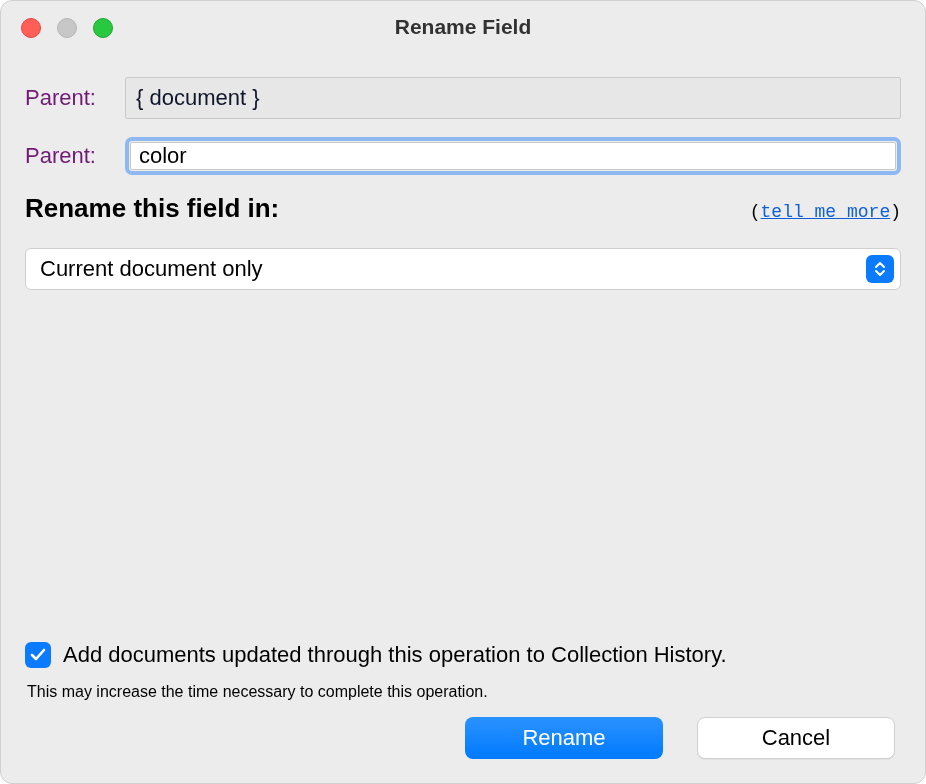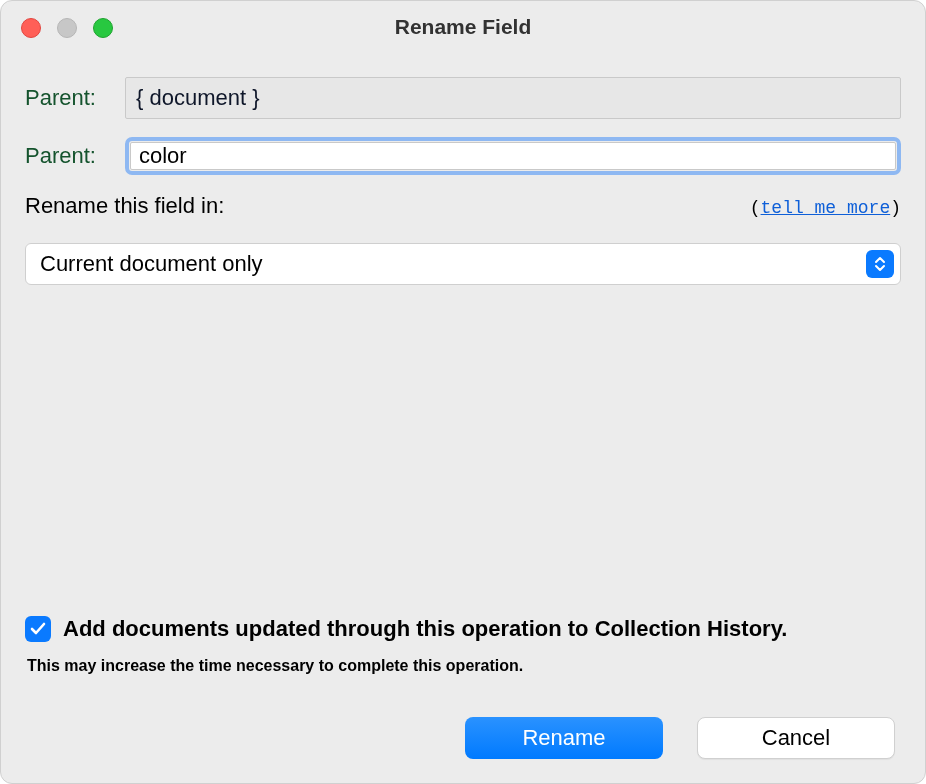--- a/index.html
+++ b/index.html
@@ -49,21 +49,21 @@
   }
   .row {
     display: flex;
     align-items: center;
     margin-bottom: 18px;
   }
   .label-col {
     width: 100px;
     flex: 0 0 100px;
     font-size: 22px;
-    color: #14532d;
+    color: #701a75;
   }
   .field-col {
     flex: 1;
   }
   .parent-box {
     width: 100%;
     height: 42px;
     background: #e7e7e7;
     border: 1px solid #c9c9c9;
     border-radius: 2px;
@@ -90,21 +90,21 @@
     font-family: inherit;
     color: #000;
   }
   .scope-head {
     display: flex;
     align-items: baseline;
     justify-content: space-between;
     margin-top: 8px;
     margin-bottom: 6px;
   }
-  .scope-head .left { font-size: 22px; }
+  .scope-head .left { font-size: 26px; font-weight: bold; }
   .scope-head .right { font-size: 18px; color: #000; font-family: Liberation Mono, monospace; }
   .help-link {
     color: #0e5fd8;
     text-decoration: underline;
     cursor: pointer;
   }
   .select-wrap {
     position: relative;
     width: 100%;
     height: 42px;
@@ -127,22 +127,21 @@
     flex-direction: column;
     align-items: center;
     justify-content: center;
     gap: 0;
   }
   .select-btn svg { display: block; }
 
   .bottom-panel {
     position: absolute;
     left: 24px; right: 24px;
-    bottom: 108px;
-    font-weight: bold;
+    bottom: 82px;
   }
   .check-row {
     display: flex;
     align-items: center;
     gap: 12px;
     margin-bottom: 15px;
   }
   .checkbox {
     width: 26px; height: 26px;
     border-radius: 6px;

